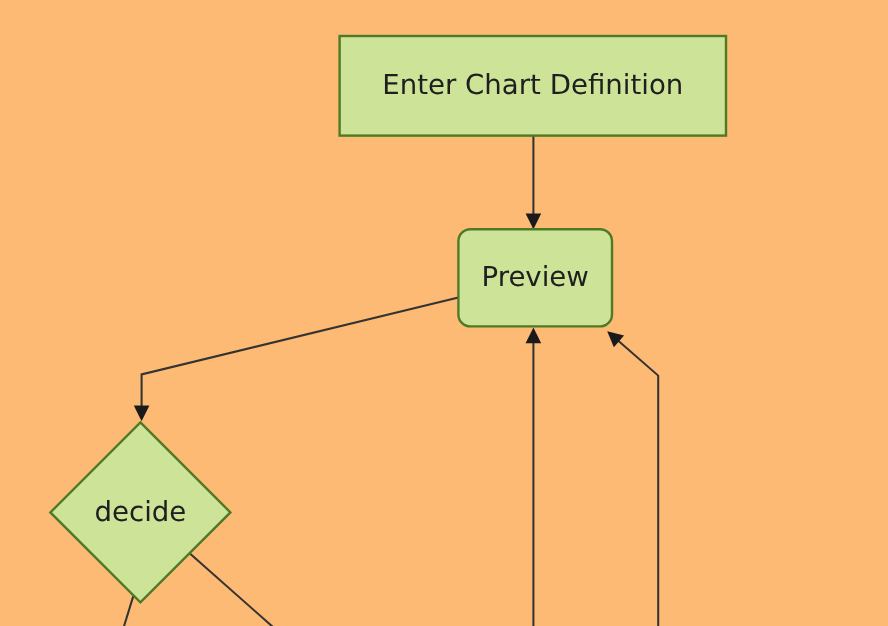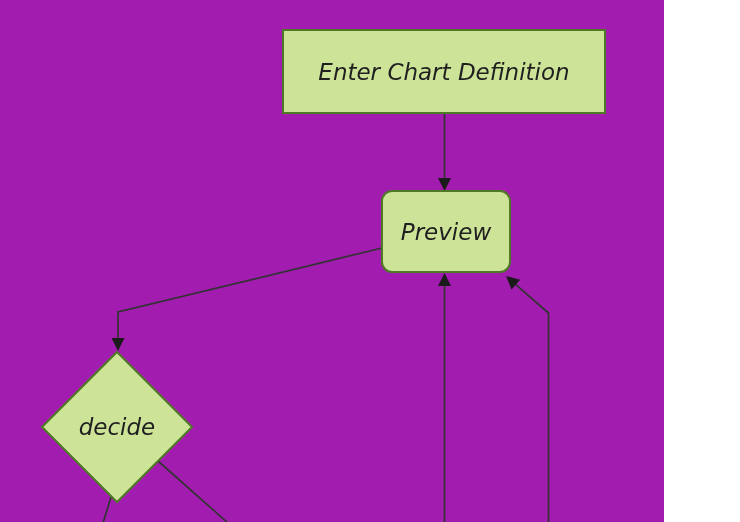--- a/index.html
+++ b/index.html
@@ -2,26 +2,25 @@
 <html><head>
 <meta charset="utf-8">
 <style>
   html, body {
     margin: 0;
     padding: 0;
     background: #ffffff;
   }
   .stage {
     position: relative;
-    width: 664px;
+    width: 740px;
     height: 522px;
     overflow: hidden;
-    background: #a21caf;
+    background: #fdba74;
     font-family: "DejaVu Sans", "Liberation Sans", sans-serif;
-    font-style: italic;
   }
   svg text {
     font-family: "DejaVu Sans", "Liberation Sans", sans-serif;
     pointer-events: none;
   }
 </style>
 </head>
 <body>
 
 <div class="stage">

